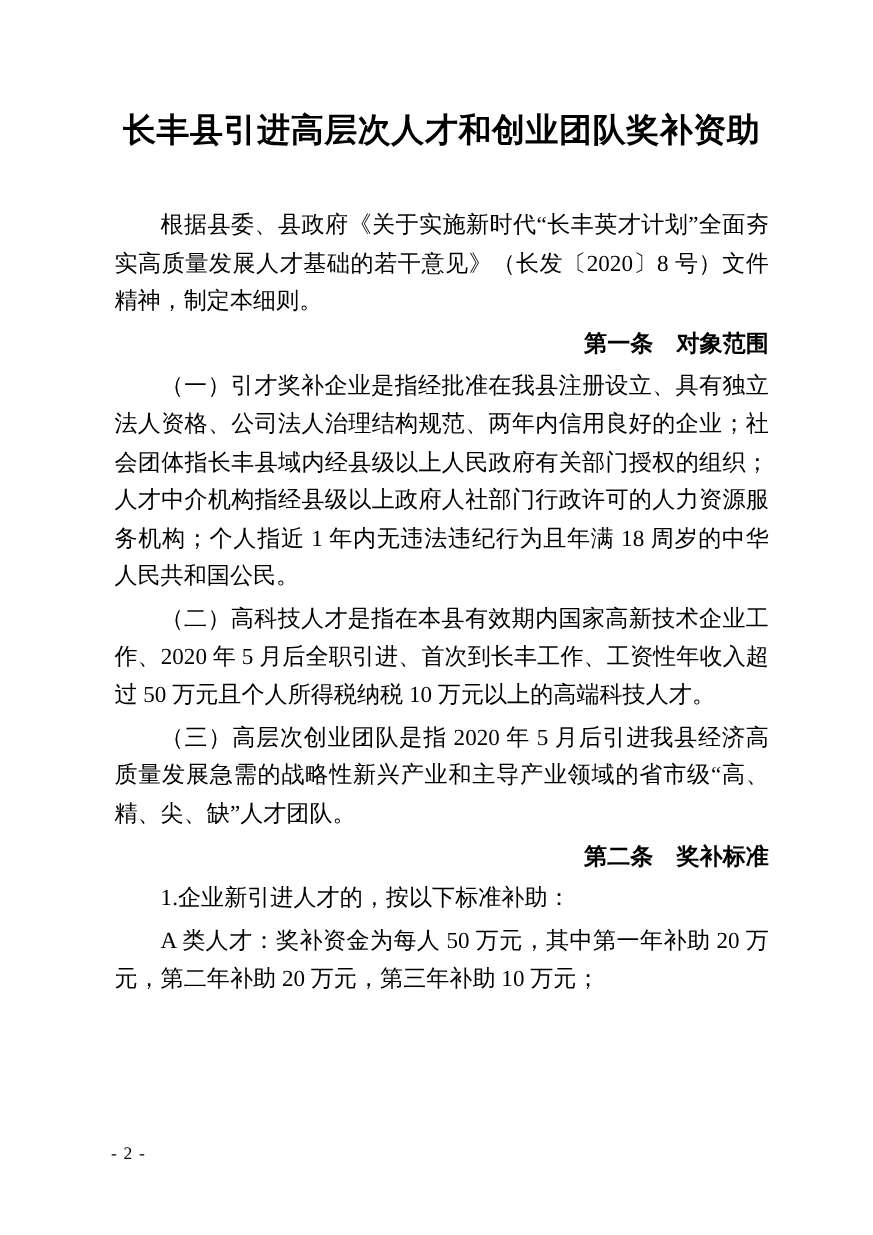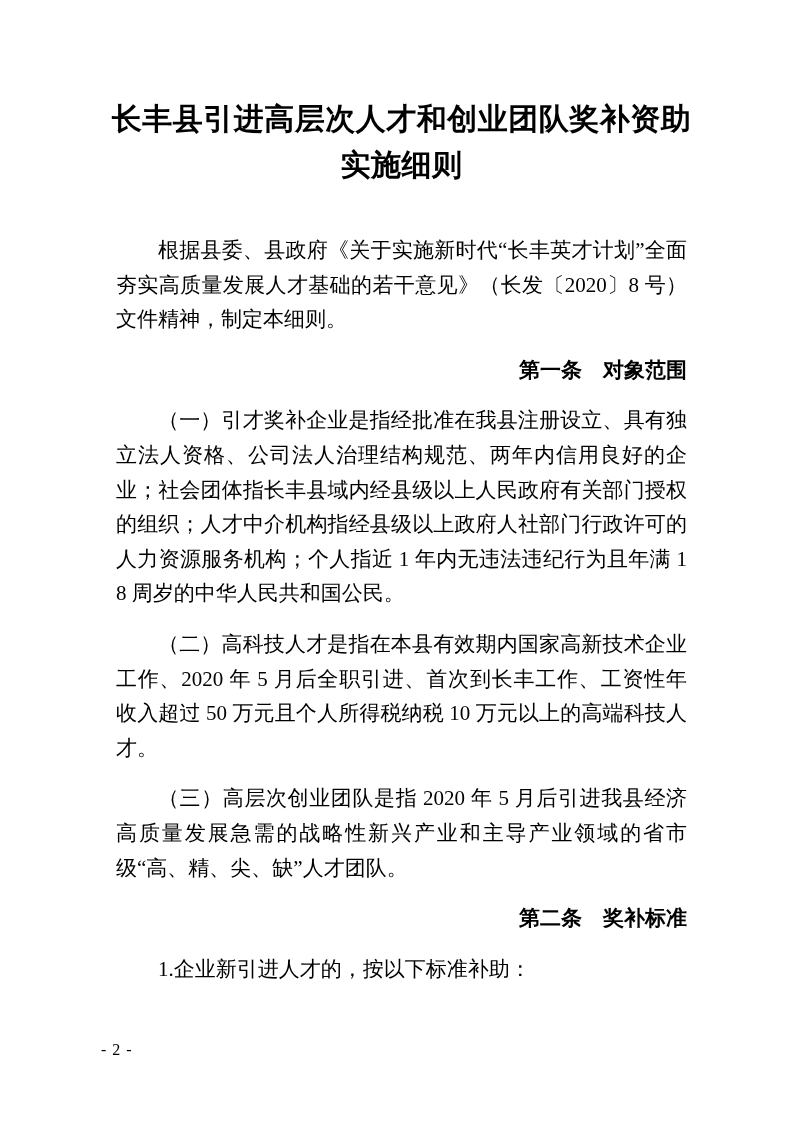--- a/index.html
+++ b/index.html
@@ -28,21 +28,21 @@
     font-size: 30px;
     font-weight: bold;
     line-height: 46px;
     letter-spacing: 0.5px;
     font-family: "Liberation Serif", "DejaVu Serif", serif;
   }
   .doc-body {
     margin-top: 45px;
   }
   .doc-body p {
-    margin: 16px;
+    margin: 4px;
     padding: 0;
     font-size: 21px;
     line-height: 34.6px;
     text-indent: 2em;
     text-align: justify;
     text-justify: inter-ideograph;
     word-break: break-all;
   }
   .doc-body p.heading {
     font-weight: bold;
@@ -58,29 +58,29 @@
   }
 </style>
 </head>
 <body>
 
 <div class="page">
   <div class="content">
 
     <div class="doc-title">
       <div>长丰县引进高层次人才和创业团队奖补资助</div>
-      <div>实施细则</div>
     </div>
 
     <div class="doc-body">
       <p>根据县委、县政府《关于实施新时代“长丰英才计划”全面夯实高质量发展人才基础的若干意见》（长发〔2020〕8 号）文件精神，制定本细则。</p>
       <p class="heading">第一条　对象范围</p>
       <p>（一）引才奖补企业是指经批准在我县注册设立、具有独立法人资格、公司法人治理结构规范、两年内信用良好的企业；社会团体指长丰县域内经县级以上人民政府有关部门授权的组织；人才中介机构指经县级以上政府人社部门行政许可的人力资源服务机构；个人指近 1 年内无违法违纪行为且年满 18 周岁的中华人民共和国公民。</p>
       <p>（二）高科技人才是指在本县有效期内国家高新技术企业工作、2020 年 5 月后全职引进、首次到长丰工作、工资性年收入超过 50 万元且个人所得税纳税 10 万元以上的高端科技人才。</p>
       <p>（三）高层次创业团队是指 2020 年 5 月后引进我县经济高质量发展急需的战略性新兴产业和主导产业领域的省市级“高、精、尖、缺”人才团队。</p>
       <p class="heading">第二条　奖补标准</p>
       <p>1.企业新引进人才的，按以下标准补助：</p>
+      <p>A 类人才：奖补资金为每人 50 万元，其中第一年补助 20 万元，第二年补助 20 万元，第三年补助 10 万元；</p>
     </div>
 
   </div>
 
   <div class="page-footer">- 2 -</div>
 </div>
 
 </body></html>

